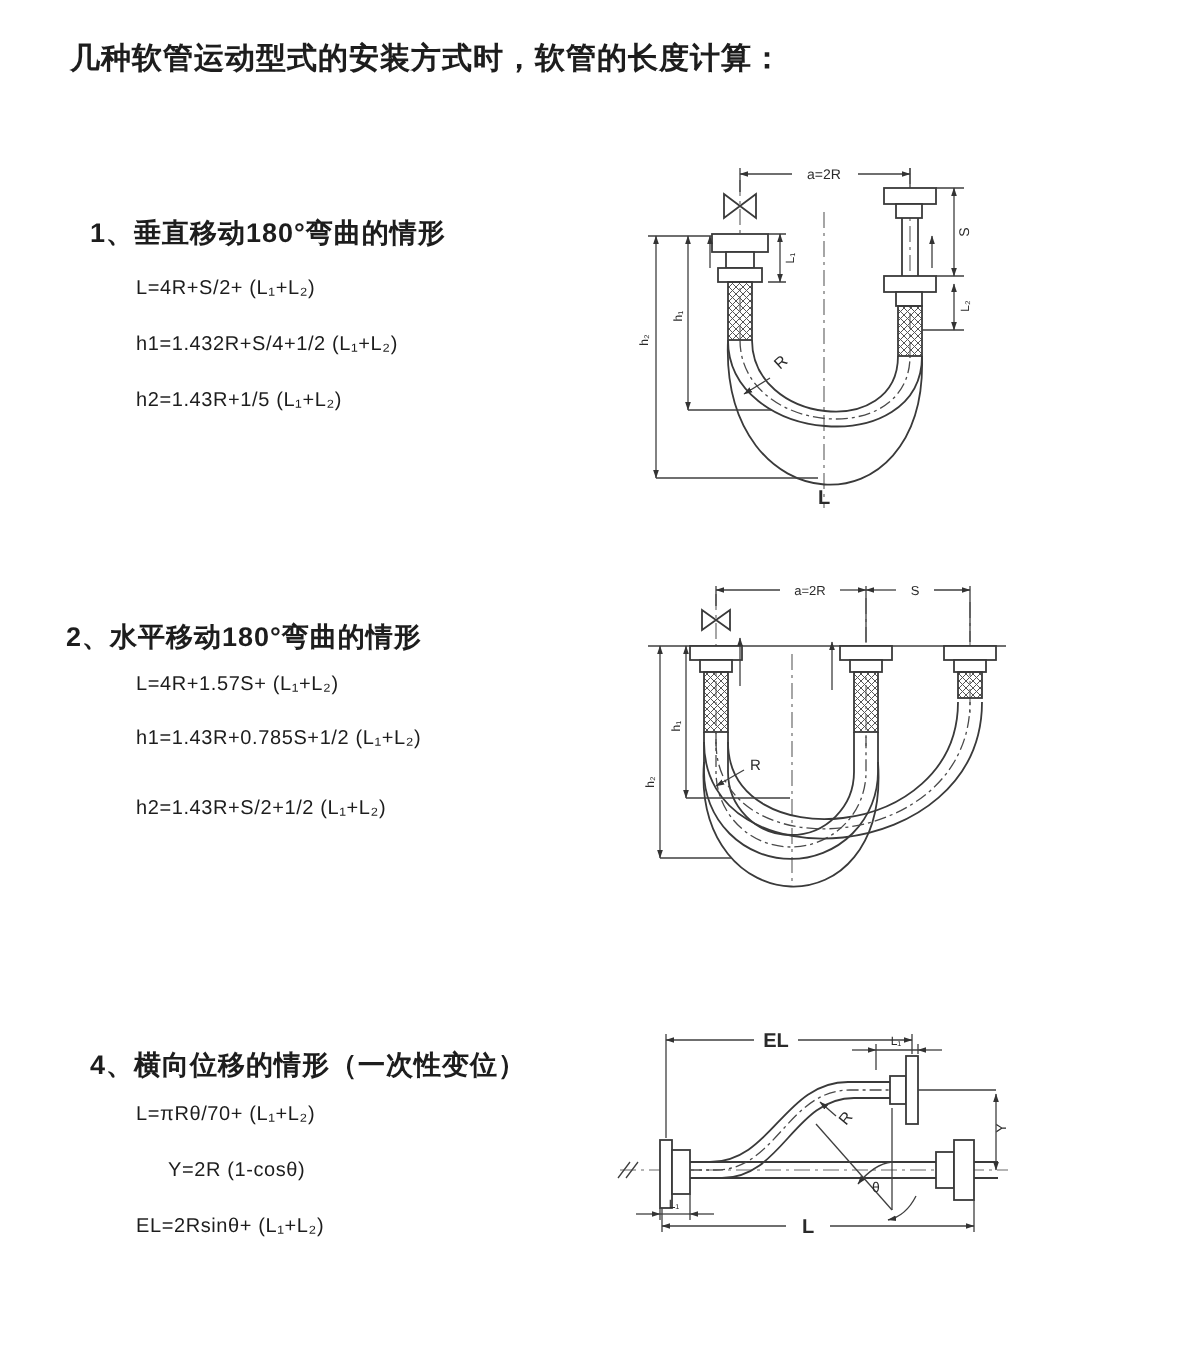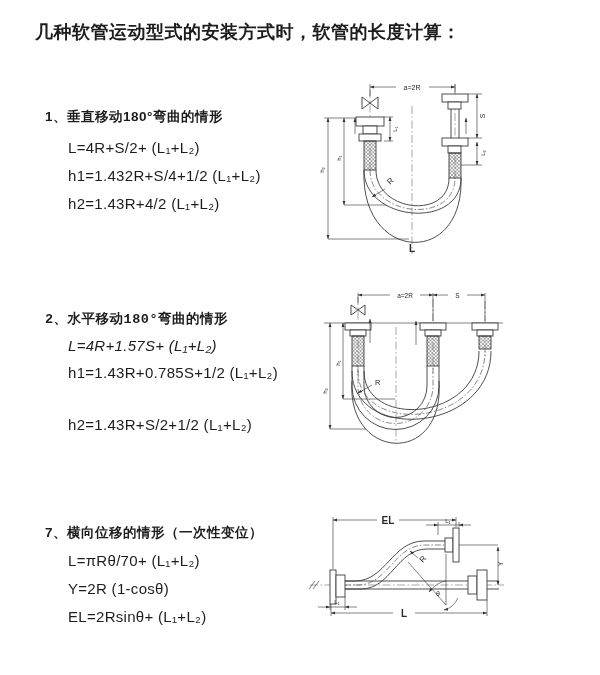--- a/index.html
+++ b/index.html
@@ -1,40 +1,40 @@
 <!DOCTYPE html>
 <html><head>
 <meta charset="utf-8">
 <style>
   html,body{margin:0;padding:0;}
   body{
     width:600px;height:675px;background:#ffffff;position:relative;overflow:hidden;
     font-family:"Liberation Sans","DejaVu Sans",sans-serif;color:#1d1d1d;
   }
-  .title{position:absolute;left:35px;top:20px;font-size:18px;font-weight:bold;letter-spacing:.5px;}
+  .title{position:absolute;left:35px;top:20px;font-size:15px;font-weight:bold;letter-spacing:.5px;}
   .sec-heading{position:absolute;font-size:13.5px;font-weight:bold;letter-spacing:.5px;}
-  .formula{position:absolute;font-size:15px;font-weight:normal;letter-spacing:.3px;white-space:pre;}
+  .formula{position:absolute;font-size:10px;font-weight:normal;letter-spacing:.3px;white-space:pre;}
   svg{position:absolute;}
   svg text{font-family:"Liberation Sans","DejaVu Sans",sans-serif;fill:#2a2a2a;}
   .ln{stroke:#3a3a3a;stroke-width:0.9;fill:none;}
   .thin{stroke:#3f3f3f;stroke-width:0.65;fill:none;}
   .cl{stroke:#6b6b6b;stroke-width:0.6;fill:none;stroke-dasharray:8 2.5 1.5 2.5;}
   .dashc{stroke:#4a4a4a;stroke-width:0.65;fill:none;stroke-dasharray:6 2 1.5 2;}
   .fl{fill:#ffffff;stroke:#3a3a3a;stroke-width:0.9;}
   .br{stroke:#3a3a3a;stroke-width:0.9;}
 </style>
 </head>
 <body>
 
 <div class="title">几种软管运动型式的安装方式时，软管的长度计算：</div>
 
 <div class="sec-heading" style="left:45px;top:108px;">1、垂直移动180°弯曲的情形</div>
 <div class="formula" style="left:68px;top:139px;">L=4R+S/2+ (L₁+L₂)</div>
 <div class="formula" style="left:68px;top:167px;">h1=1.432R+S/4+1/2 (L₁+L₂)</div>
-<div class="formula" style="left:68px;top:195px;">h2=1.43R+4/2 (L₁+L₂)</div>
+<div class="formula" style="left:68px;top:195px;">h2=1.43R+1/5 (L₁+L₂)</div>
 
 <svg style="left:312px;top:70px;" width="280" height="190" viewBox="0 0 280 190">
   <defs>
     <marker id="ar1" viewBox="0 0 10 10" refX="9" refY="5" markerWidth="7" markerHeight="7" orient="auto-start-reverse">
       <path d="M0,1.8 L9.5,5 L0,8.2 Z" fill="#333"></path>
     </marker>
     <pattern id="hp1" width="3.5" height="3.5" patternUnits="userSpaceOnUse">
       <path d="M0,3.5 L3.5,0 M0,0 L3.5,3.5" stroke="#555" stroke-width="0.5"></path>
     </pattern>
   </defs>
@@ -111,24 +111,24 @@
   </g>
   <g>
     <path class="thin" d="M16,48 V169" marker-start="url(#ar1)" marker-end="url(#ar1)"></path>
     <path class="thin" d="M16,169 H97"></path>
     <text font-size="6" text-anchor="middle" x="12" y="100" transform="rotate(-90 12 100)">h₂</text>
   </g>
 
   <text font-size="10" font-weight="bold" text-anchor="middle" x="100" y="182">L</text>
 </svg>
 
-<div class="sec-heading" style="left:45px;top:310px;font-family:Liberation Mono, monospace;">2、水平移动180°弯曲的情形</div>
-<div class="formula" style="left:68px;top:337px;font-style:italic;">L=4R+1.57S+ (L₁+L₂)</div>
+<div class="sec-heading" style="left:33px;top:310px;">2、水平移动180°弯曲的情形</div>
+<div class="formula" style="left:68px;top:337px;">L=4R+1.57S+ (L₁+L₂)</div>
 <div class="formula" style="left:68px;top:364px;">h1=1.43R+0.785S+1/2 (L₁+L₂)</div>
-<div class="formula" style="left:68px;top:416px;text-align:right;">h2=1.43R+S/2+1/2 (L₁+L₂)</div>
+<div class="formula" style="left:68px;top:399px;text-align:right;">h2=1.43R+S/2+1/2 (L₁+L₂)</div>
 
 <svg style="left:308px;top:281px;" width="292" height="182" viewBox="0 0 292 182">
   <defs>
     <marker id="ar2" viewBox="0 0 10 10" refX="9" refY="5" markerWidth="7" markerHeight="7" orient="auto-start-reverse">
       <path d="M0,1.8 L9.5,5 L0,8.2 Z" fill="#333"></path>
     </marker>
     <pattern id="hp2" width="3.5" height="3.5" patternUnits="userSpaceOnUse">
       <path d="M0,3.5 L3.5,0 M0,0 L3.5,3.5" stroke="#555" stroke-width="0.5"></path>
     </pattern>
   </defs>
@@ -197,23 +197,23 @@
     <path class="thin" d="M35,118 H87"></path>
     <text font-size="6" text-anchor="middle" x="32" y="82" transform="rotate(-90 32 82)">h₁</text>
   </g>
   <g>
     <path class="thin" d="M22,42 V148" marker-start="url(#ar2)" marker-end="url(#ar2)"></path>
     <path class="thin" d="M22,148 H58"></path>
     <text font-size="6" text-anchor="middle" x="19" y="110" transform="rotate(-90 19 110)">h₂</text>
   </g>
 </svg>
 
-<div class="sec-heading" style="left:45px;top:524px;">7、横向位移的情形（一次性变位）</div>
+<div class="sec-heading" style="left:45px;top:524px;">4、横向位移的情形（一次性变位）</div>
 <div class="formula" style="left:68px;top:552px;">L=πRθ/70+ (L₁+L₂)</div>
-<div class="formula" style="left:68px;top:580px;">Y=2R (1-cosθ)</div>
+<div class="formula" style="left:84px;top:580px;">Y=2R (1-cosθ)</div>
 <div class="formula" style="left:68px;top:608px;">EL=2Rsinθ+ (L₁+L₂)</div>
 
 <svg style="left:298px;top:500px;" width="300" height="162" viewBox="0 0 300 162">
   <defs>
     <marker id="ar3" viewBox="0 0 10 10" refX="9" refY="5" markerWidth="7" markerHeight="7" orient="auto-start-reverse">
       <path d="M0,1.8 L9.5,5 L0,8.2 Z" fill="#333"></path>
     </marker>
   </defs>
 
   <path class="cl" d="M12,85 H206"></path>

